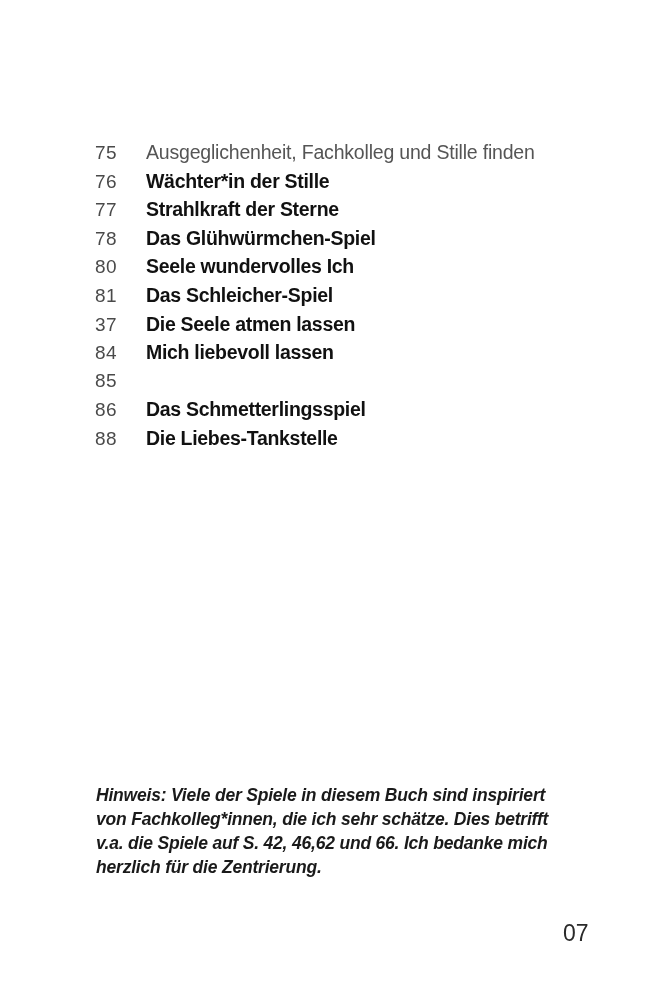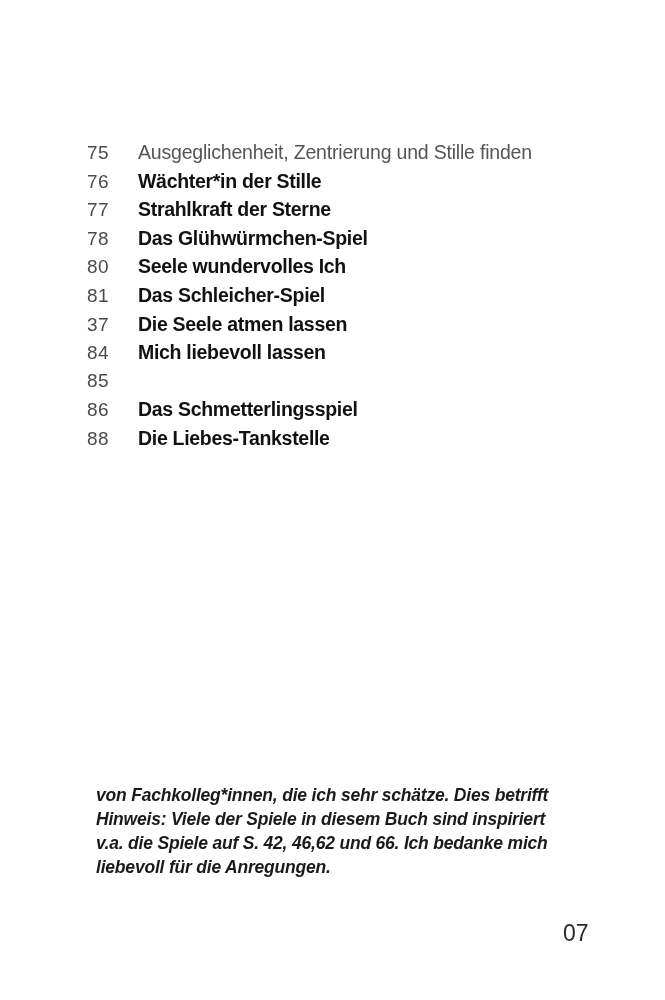--- a/index.html
+++ b/index.html
@@ -1,34 +1,34 @@
 <!DOCTYPE html>
 <html><head>
 <meta charset="utf-8">
 <style>
   html, body { margin: 0; padding: 0; background: #ffffff; }
   body { width: 665px; height: 1000px; position: relative; overflow: hidden;
          font-family: "Liberation Sans", "DejaVu Sans", sans-serif; }
-  .toc { position: absolute; left: 87px; top: 141px; }
+  .toc { position: absolute; left: 95px; top: 141px; }
   .row { display: flex; height: 28.6px; align-items: baseline; }
   .num { width: 51px; font-size: 19px; color: #4a4a4a; letter-spacing: 0.5px; }
   .title { font-size: 19.5px; color: #111111; font-weight: bold; letter-spacing: -0.3px; }
   .title.heading { color: #555555; font-weight: normal; letter-spacing: -0.2px; }
   .note { position: absolute; left: 96px; top: 783px; width: 500px;
           font-style: italic; font-weight: bold; font-size: 17.5px; line-height: 24px;
           color: #1a1a1a; letter-spacing: -0.2px; }
   .page-num { position: absolute; left: 563px; top: 920px; font-size: 23px; color: #2a2a2a; }
 </style>
 </head>
 <body>
 
 <div class="toc">
   <div class="row">
     <span class="num">75</span>
-    <span class="title heading">Ausgeglichenheit, Zentrierung und Stille finden</span>
+    <span class="title heading">Ausgeglichenheit, Fachkolleg und Stille finden</span>
   </div>
   <div class="row">
     <span class="num">76</span>
     <span class="title">Wächter*in der Stille</span>
   </div>
   <div class="row">
     <span class="num">77</span>
     <span class="title">Strahlkraft der Sterne</span>
   </div>
   <div class="row">
@@ -58,19 +58,19 @@
     <span class="num">86</span>
     <span class="title">Das Schmetterlingsspiel</span>
   </div>
   <div class="row">
     <span class="num">88</span>
     <span class="title">Die Liebes-Tankstelle</span>
   </div>
 </div>
 
 <div class="note">
+  <div>Hinweis: Viele der Spiele in diesem Buch sind inspiriert</div>
   <div>von Fachkolleg*innen, die ich sehr schätze. Dies betrifft</div>
-  <div>Hinweis: Viele der Spiele in diesem Buch sind inspiriert</div>
   <div>v.a. die Spiele auf S. 42, 46,62 und 66. Ich bedanke mich</div>
-  <div>liebevoll für die Anregungen.</div>
+  <div>herzlich für die Zentrierung.</div>
 </div>
 
 <div class="page-num">07</div>
 
 </body></html>

